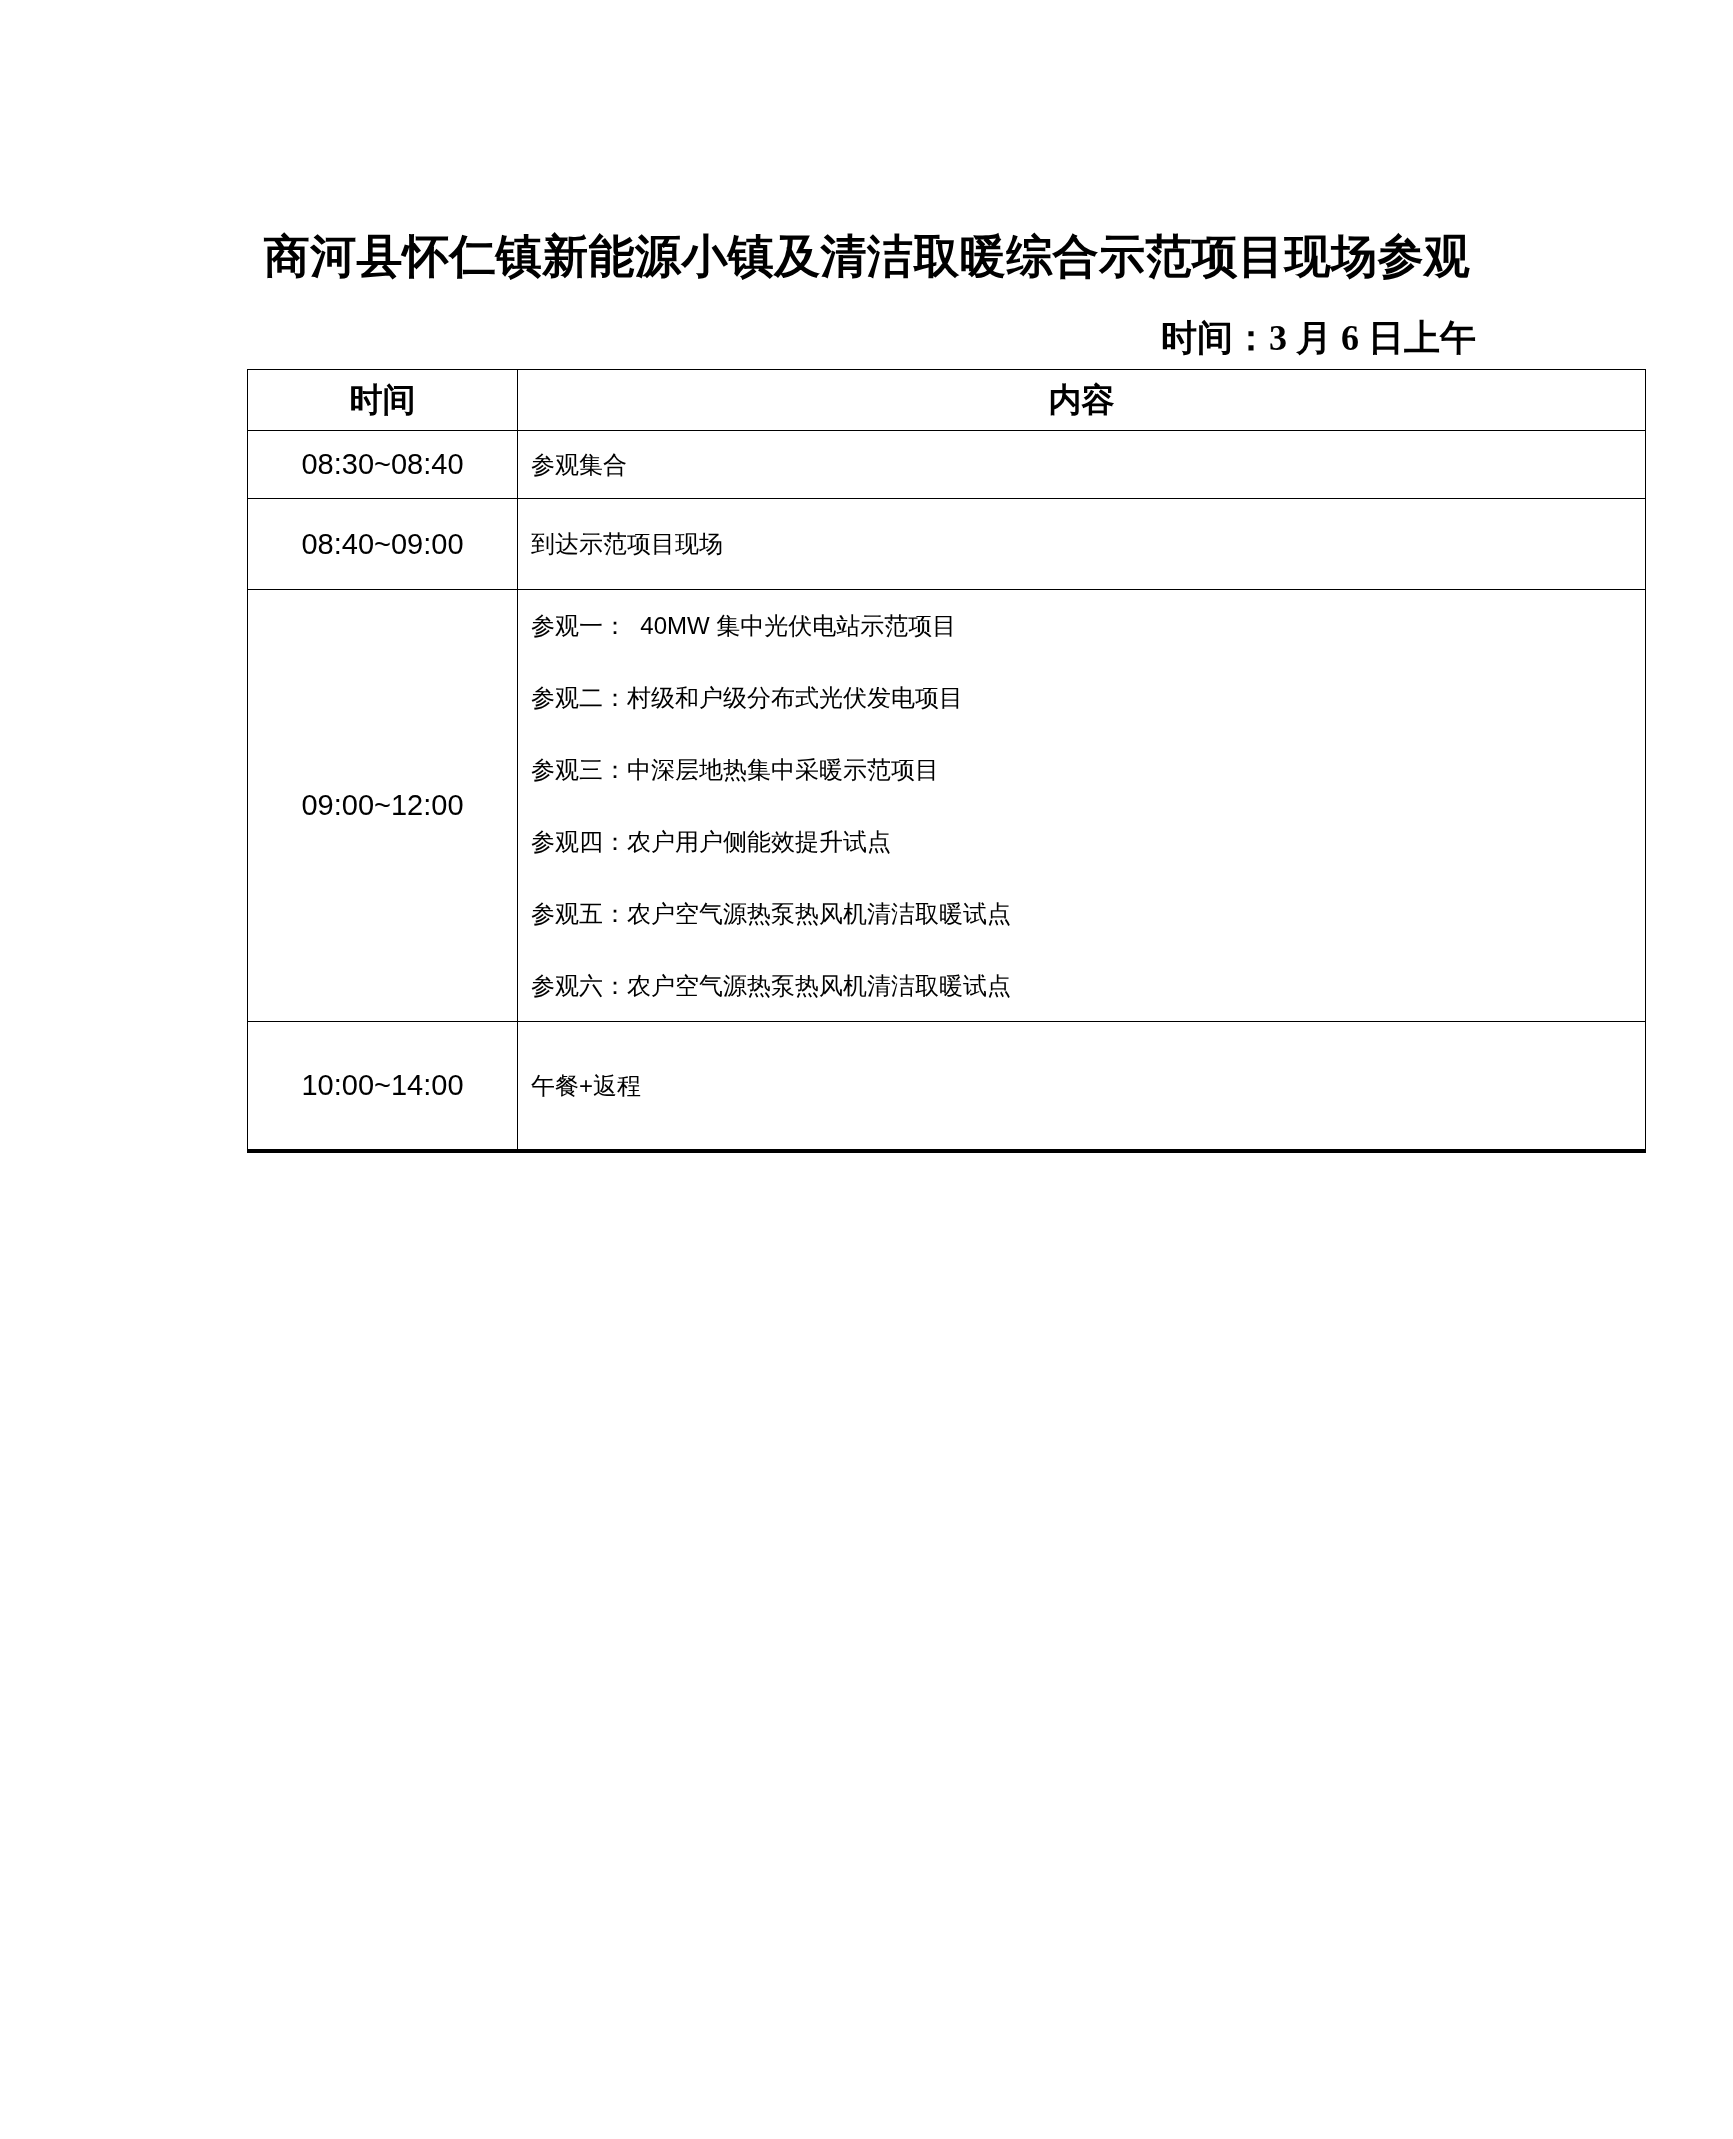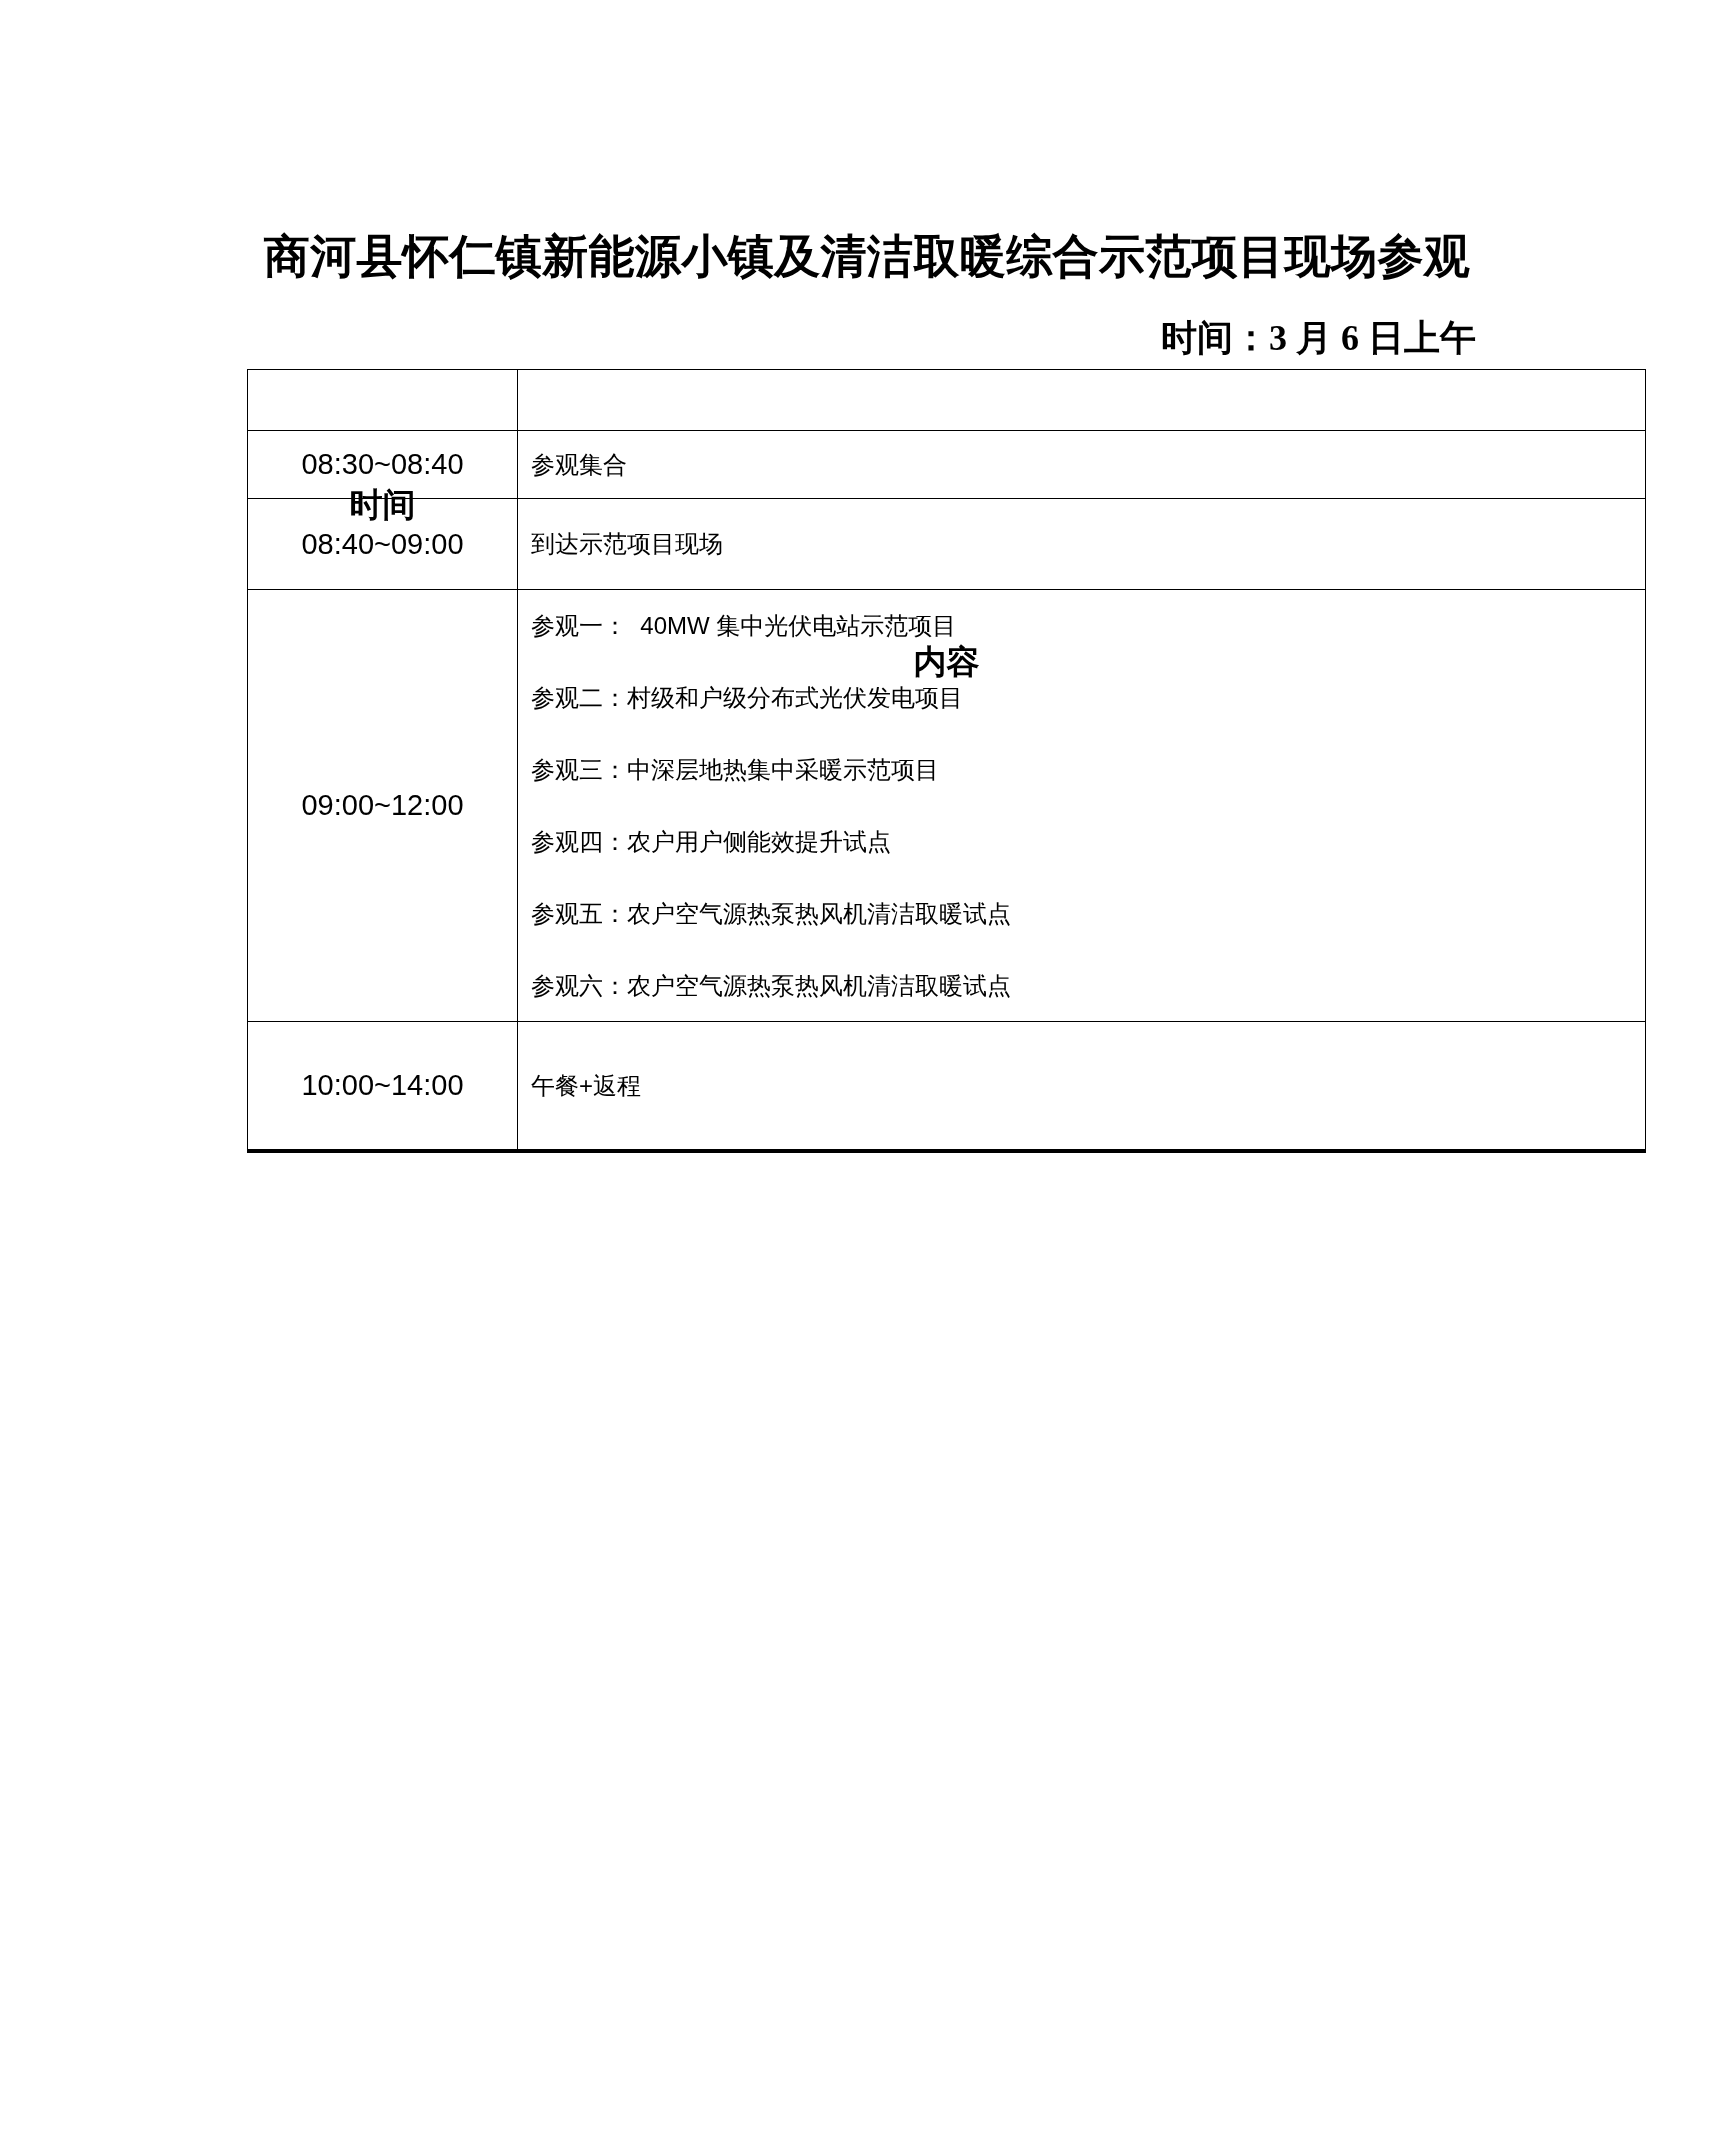--- a/index.html
+++ b/index.html
@@ -44,21 +44,20 @@
     box-sizing: border-box;
     border: 1.7px solid #000000;
     border-bottom-width: 4.3px;
   }
   .row {
     display: flex;
     border-top: 1.7px solid #000000;
   }
   .row:first-child {
     border-top: none;
-    flex-direction: column;
   }
   .cell-time {
     width: 270px;
     flex: 0 0 270px;
     border-right: 1.7px solid #000000;
     display: flex;
     align-items: center;
     justify-content: center;
     box-sizing: border-box;
     font-size: 29px;

